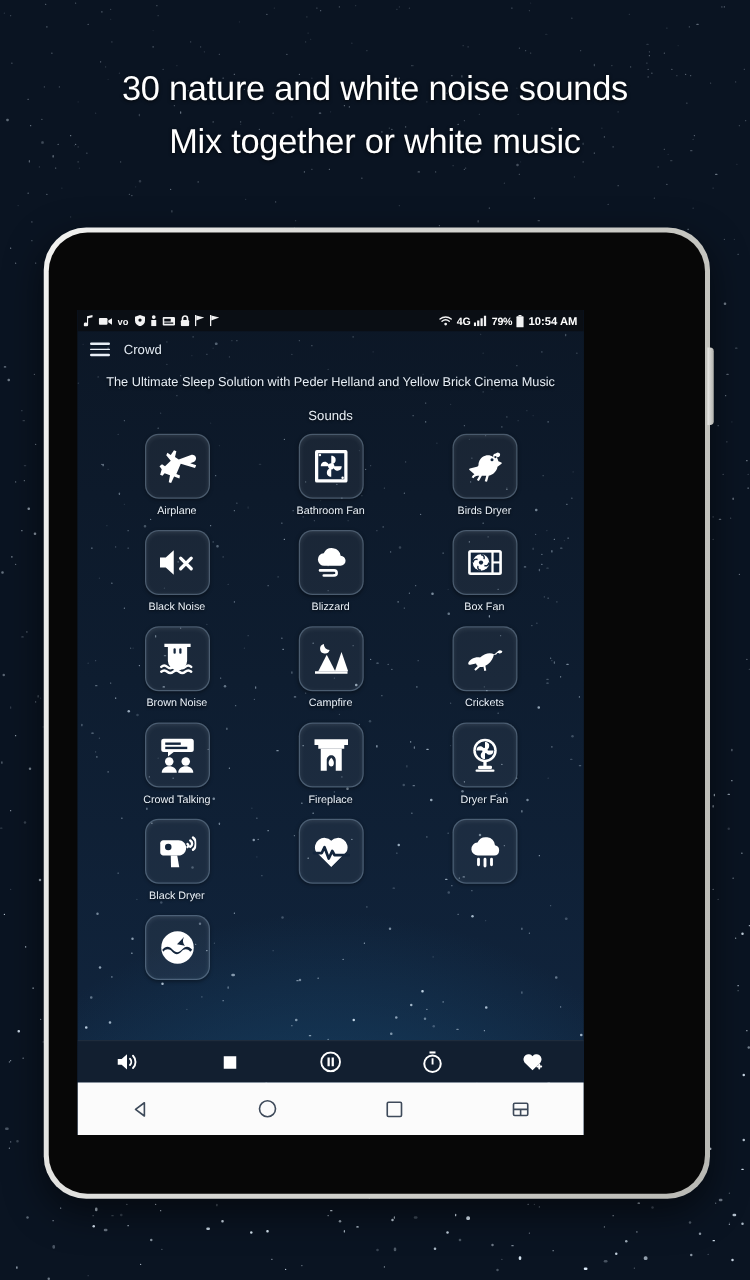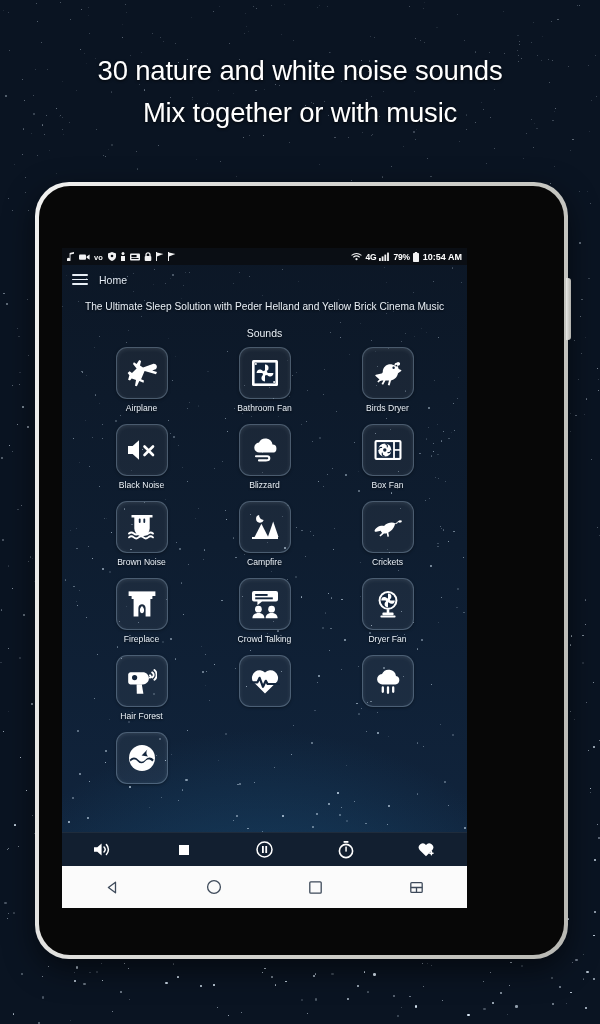--- a/index.html
+++ b/index.html
@@ -1371,21 +1371,21 @@
       <i style="left:143.7px;top:89.3px;width:1.3px;height:1.3px;opacity:0.43"></i>
       <i style="left:182.8px;top:785.9px;width:1.0px;height:1.0px;opacity:0.64"></i>
       <i style="left:279.1px;top:193.1px;width:1.4px;height:1.4px;opacity:0.43"></i>
       <i style="left:596.6px;top:824.4px;width:0.8px;height:0.8px;opacity:0.81"></i>
       <i style="left:97.3px;top:745.7px;width:0.8px;height:0.8px;opacity:0.37"></i>
     </div>
 </div>
 
 <div id="headline">
   <span class="l1">30 nature and white noise sounds</span>
-  <span class="l2">Mix together or with music</span>
+  <span class="l2">Mix together or white music</span>
 </div>
 
 <div id="device">
   <div id="device-inner"></div>
   <div id="side-button"></div>
 </div>
 
 <div id="screen">
   <div id="screen-bg"></div>
   <div id="screen-stars">
@@ -1870,21 +1870,21 @@
     </div>
   </div>
 
   <div id="appbar">
     <div id="hamburger">
       <span></span>
         <span></span>
         <span></span>
     </div>
     <div id="titles">
-      <div id="app-sub">Home</div>
+      <div id="app-sub">Crowd</div>
     </div>
   </div>
 
   <div id="description">The Ultimate Sleep Solution with Peder Helland and Yellow Brick Cinema Music</div>
   <div id="sounds-header">Sounds</div>
 
   <div id="grid">
       <div class="tile">
         <div class="tile-box">
           <svg width="30" height="30" viewBox="0 0 30 30">
@@ -1979,41 +1979,41 @@
           <svg width="30" height="30" viewBox="0 0 30 30">
             <path fill="#ffffff" d="M27.8 8.6c-.6-.6-1.6-.4-2.4.3l-3 2.6c-2-1.2-4.7-1.3-7.4-.2-1.5.6-2.9 1.5-4 2.6-2.3-.3-4.7.1-6.6 1.3-1.9 1.2-3 2.8-2.8 3.8.1.7.8 1 1.6.8l4.6-1.1c.2.9.7 1.6 1.4 2.1l-2.8 2.6 1.1 1.2 3.4-3.1c.9.2 1.9.1 2.9-.2l.6 3.4 1.6-.3-.7-3.8c2.8-1.5 5.2-4.1 6.2-6.9.2-.5.3-1 .4-1.5l5.5-1.6c1-.3 1.5-1.1 1.4-1.7 0-.1 0-.2-.4-.3z"></path>
             <circle cx="25.4" cy="11.4" r="1.1" fill="#13253c"></circle>
           </svg>
         </div>
         <div class="tile-label">Crickets</div>
       </div>
       <div class="tile">
         <div class="tile-box">
           <svg width="30" height="30" viewBox="0 0 30 30">
-            <rect x="1.6" y="2.4" width="26.8" height="4.6" fill="#ffffff"></rect>
-            <rect x="4.6" y="7" width="20.8" height="3" fill="#ffffff"></rect>
-            <path fill="#ffffff" d="M6.6 10h16.8v17.6h-4.8V19c0-2.1-1.7-3.8-3.6-3.8s-3.6 1.7-3.6 3.8v8.6H6.6z"></path>
-            <path fill="#ffffff" d="M15 17.1c1.3 1.3 2.1 2.6 2.1 4.2 0 1.8-1 2.9-2.1 2.9s-2.1-1.1-2.1-2.9c0-1.6.8-2.9 2.1-4.2z"></path>
-          </svg>
-        </div>
-        <div class="tile-label">Fireplace</div>
-      </div>
-      <div class="tile">
-        <div class="tile-box">
-          <svg width="30" height="30" viewBox="0 0 30 30">
             <path fill="#ffffff" d="M4 2h22a2 2 0 0 1 2 2v6.6a2 2 0 0 1-2 2H12l-4.6 3.6v-3.6H4a2 2 0 0 1-2-2V4a2 2 0 0 1 2-2z"></path>
             <rect x="5.2" y="5" width="12.4" height="1.9" fill="#13253c"></rect>
             <rect x="5.2" y="8.4" width="17.6" height="1.9" fill="#13253c"></rect>
             <circle cx="8.4" cy="20.2" r="3.4" fill="#ffffff"></circle>
             <path fill="#ffffff" d="M2.4 29.2c0-3.3 2.7-5.2 6-5.2s6 1.9 6 5.2z"></path>
             <circle cx="21.6" cy="20.2" r="3.4" fill="#ffffff"></circle>
             <path fill="#ffffff" d="M15.6 29.2c0-3.3 2.7-5.2 6-5.2s6 1.9 6 5.2z"></path>
           </svg>
         </div>
         <div class="tile-label">Crowd Talking</div>
+      </div>
+      <div class="tile">
+        <div class="tile-box">
+          <svg width="30" height="30" viewBox="0 0 30 30">
+            <rect x="1.6" y="2.4" width="26.8" height="4.6" fill="#ffffff"></rect>
+            <rect x="4.6" y="7" width="20.8" height="3" fill="#ffffff"></rect>
+            <path fill="#ffffff" d="M6.6 10h16.8v17.6h-4.8V19c0-2.1-1.7-3.8-3.6-3.8s-3.6 1.7-3.6 3.8v8.6H6.6z"></path>
+            <path fill="#ffffff" d="M15 17.1c1.3 1.3 2.1 2.6 2.1 4.2 0 1.8-1 2.9-2.1 2.9s-2.1-1.1-2.1-2.9c0-1.6.8-2.9 2.1-4.2z"></path>
+          </svg>
+        </div>
+        <div class="tile-label">Fireplace</div>
       </div>
       <div class="tile">
         <div class="tile-box">
           <svg width="30" height="30" viewBox="0 0 30 30">
             <circle cx="15" cy="11.4" r="9.4" fill="#ffffff"></circle>
             <circle cx="15" cy="11.4" r="7.4" fill="#13253c"></circle>
             <g fill="#ffffff">
               <path d="M15 4.6c2.9 0 4 2.2 3.1 4.5-.5 1.3-1.8 2-3.1 2z"></path>
               <path d="M21.8 11.4c0 2.9-2.2 4-4.5 3.1-1.3-.5-2-1.8-2-3.1z"></path>
               <path d="M15 18.2c-2.9 0-4-2.2-3.1-4.5.5-1.3 1.8-2 3.1-2z"></path>
@@ -2029,21 +2029,21 @@
       </div>
       <div class="tile">
         <div class="tile-box">
           <svg width="30" height="30" viewBox="0 0 30 30">
             <path fill="#ffffff" d="M2.6 5.2h12.2c3.4 0 6.1 2.7 6.1 6.1s-2.7 6.1-6.1 6.1H2.6c-1.3 0-2.4-1.1-2.4-2.4V7.6c0-1.3 1.1-2.4 2.4-2.4z" transform="translate(1 1)"></path>
             <circle cx="7.6" cy="11.6" r="2.6" fill="#13253c"></circle>
             <path fill="#ffffff" d="M9.6 18.3h5.2l1.6 9.4h-6.6z"></path>
             <path d="M25.2 6.4c2 1.4 2 3.6 0 5M27.4 4c3 2.2 3 7.6 0 9.8M23 9.2c1 .7 1 1.7 0 2.4" stroke="#ffffff" stroke-width="1.9" fill="none" stroke-linecap="round"></path>
           </svg>
         </div>
-        <div class="tile-label">Hair Forest</div>
+        <div class="tile-label">Black Dryer</div>
       </div>
       <div class="tile">
         <div class="tile-box">
           <svg width="30" height="30" viewBox="0 0 30 30">
             <path fill="#ffffff" d="M15 27.6 2.8 15.4A7.6 7.6 0 0 1 15 6.6a7.6 7.6 0 0 1 12.2 8.8z"></path>
             <path d="M1 16.4h6.4l2.2-4.6 3.4 9 2.8-6 1.8 3.2H29" stroke="#13253c" stroke-width="2.2" fill="none" stroke-linejoin="round" stroke-linecap="round"></path>
           </svg>
         </div>
         <div class="tile-label"></div>
       </div>

